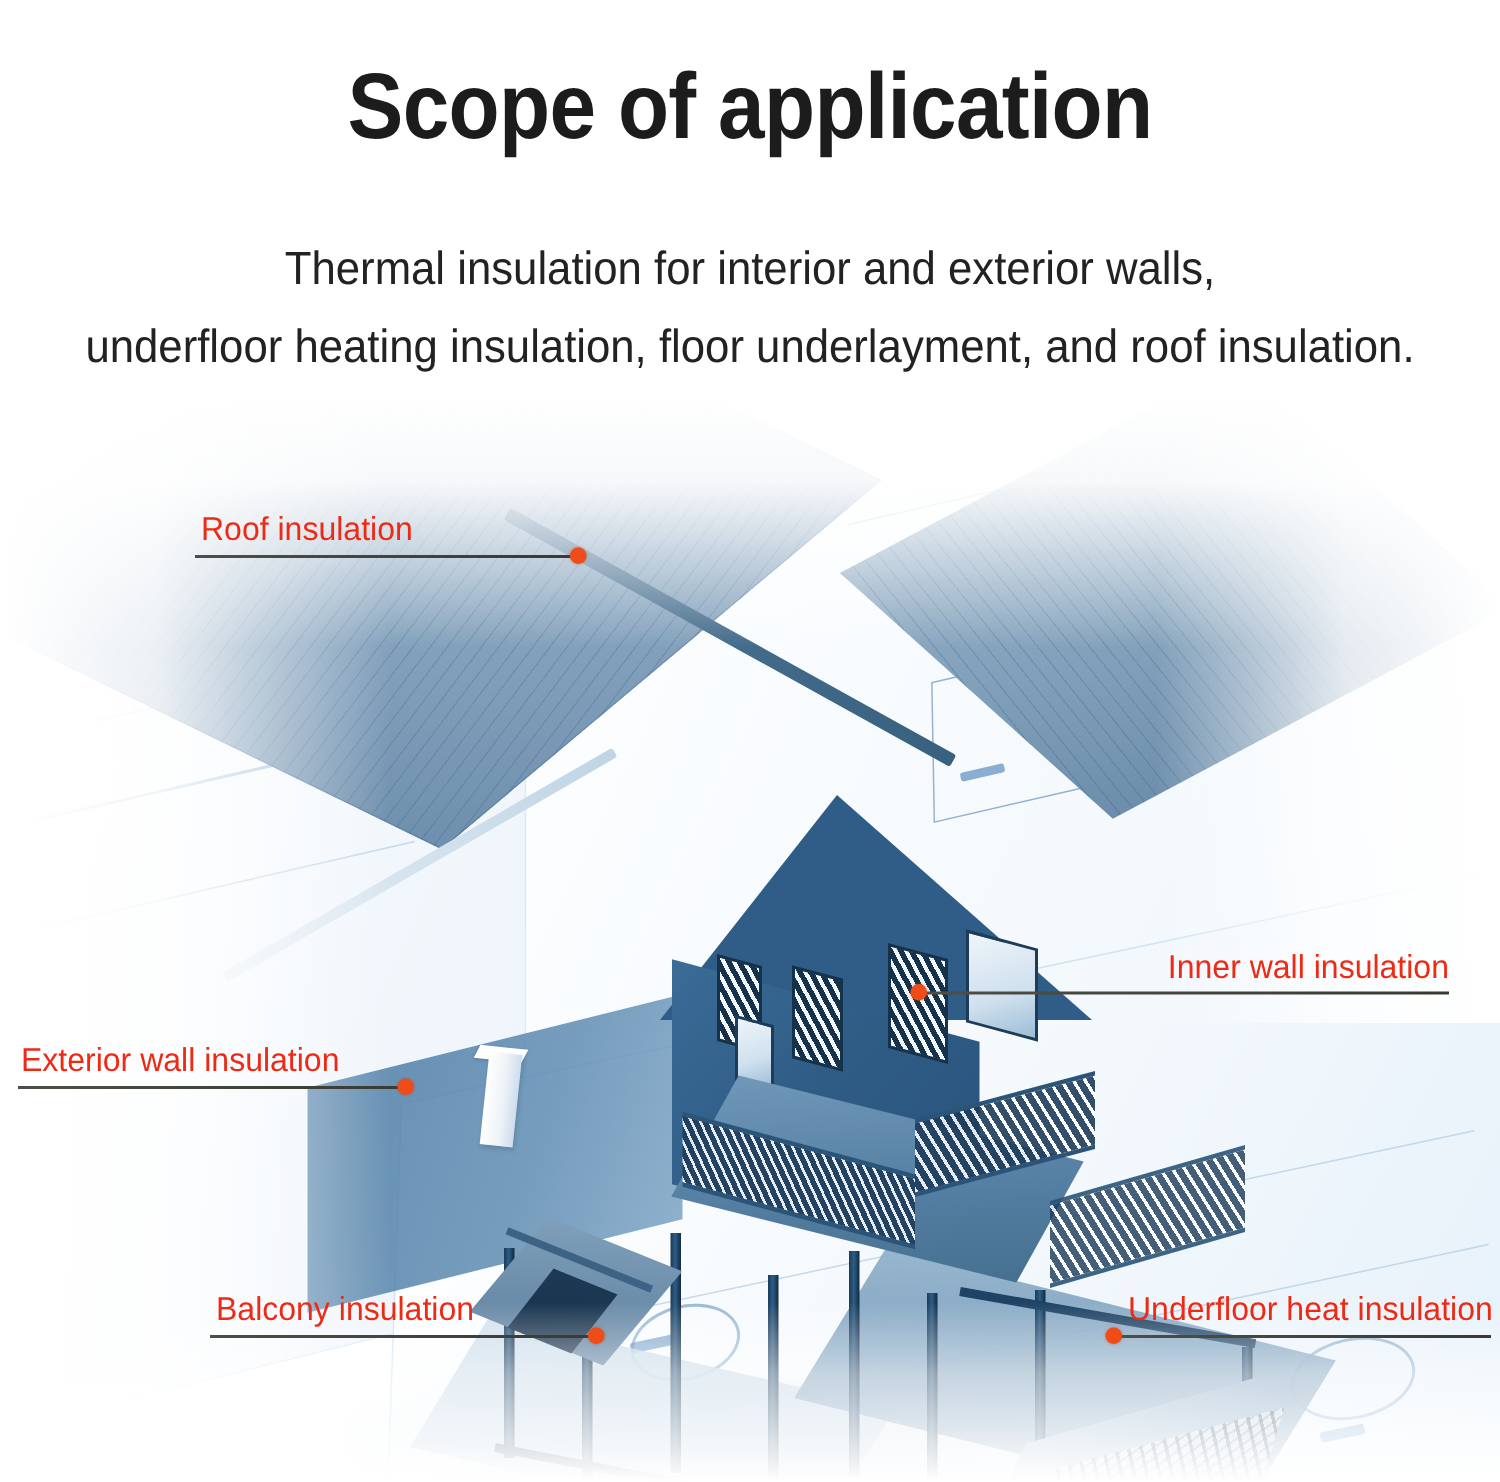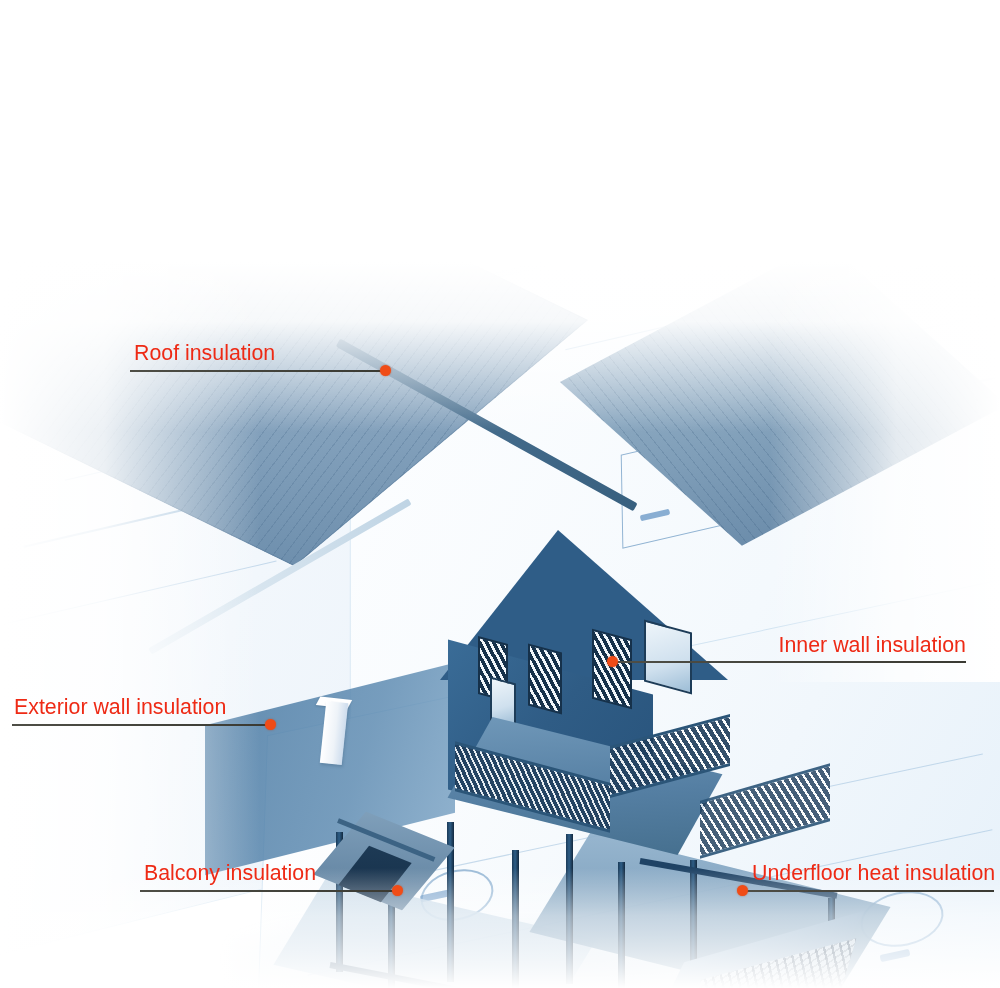--- a/index.html
+++ b/index.html
@@ -439,20 +439,25 @@
   #callout-underfloor .callout-label { left: 752px; top: 860px; }
   #callout-underfloor .dot      { left: 737px; top: 885px; }
 
   .right-text { transform: translateX(-100%) scaleX(0.97); transform-origin: 100% 50%; }
 </style>
 </head>
 <body>
 
 <div id="page">
 
+  <div class="header">
+    <div class="title">Scope of application</div>
+    <div class="subtitle-line subtitle-1">Thermal insulation for interior and exterior walls,</div>
+    <div class="subtitle-line subtitle-2">underfloor heating insulation, floor underlayment, and roof insulation.</div>
+  </div>
 
   <div class="scene">
 
     <div class="sheet s1"></div>
     <div class="sheet s2"></div>
     <div class="sheet s3"></div>
 
     <div class="bp-line" style="left:40px;top:120px;width:430px;transform:rotate(-13deg);"></div>
     <div class="bp-line" style="left:60px;top:175px;width:380px;transform:rotate(-13deg);"></div>
     <div class="bp-line thick" style="left:20px;top:250px;width:300px;transform:rotate(-13deg);"></div>

